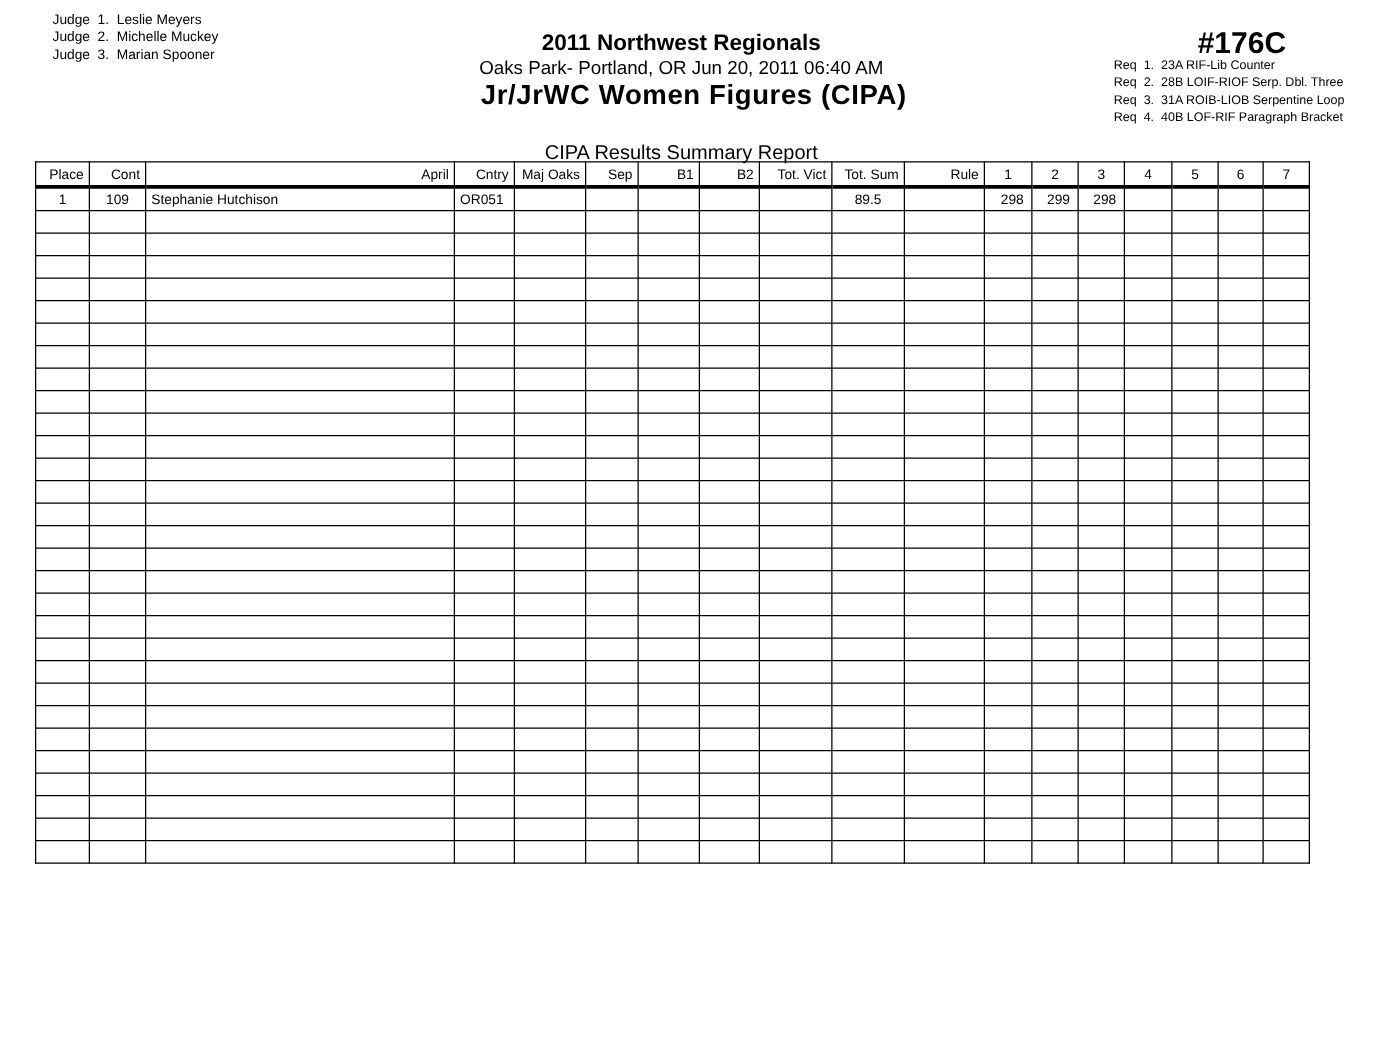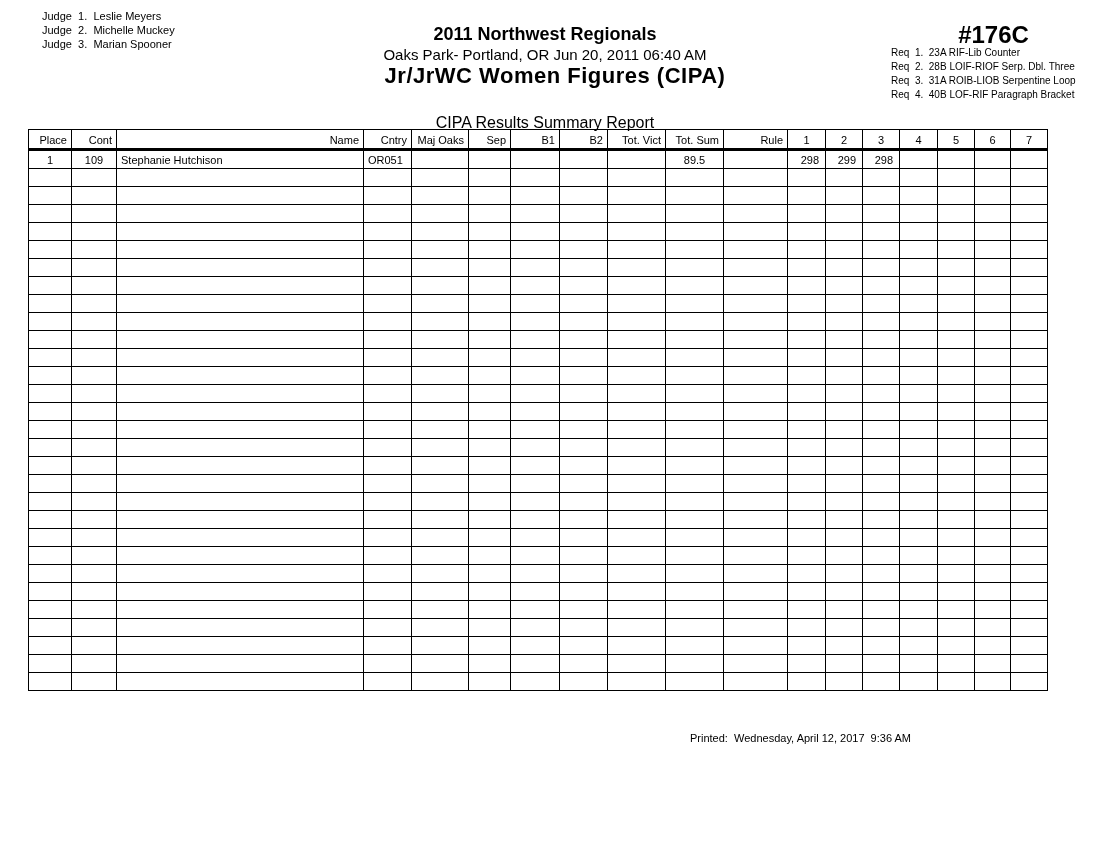--- a/index.html
+++ b/index.html
@@ -71,21 +71,21 @@
       <col style="width:37px">
       <col style="width:38px">
     <col style="width:37px">
       <col style="width:36px">
       <col style="width:37px">
   </colgroup>
   <thead>
     <tr id="header-row">
         <th>Place</th>
         <th>Cont</th>
-        <th>Name</th>
+        <th>April</th>
         <th>Cntry</th>
         <th>Maj Oaks</th>
         <th>Sep</th>
         <th>B1</th>
         <th>B2</th>
         <th>Tot. Vict</th>
         <th>Tot. Sum</th>
         <th>Rule</th>
         <th class="num">1</th>
         <th class="num">2</th>
@@ -694,14 +694,13 @@
         <td class="r"></td>
         <td class="r"></td>
         <td class="r"></td>
         <td class="r"></td>
         <td class="r"></td>
       </tr>
     </tbody>
 </table>
 
 <div class="footer">
-  <div><span>Printed:</span>  <span>Wednesday, April 12, 2017  9:36 AM</span></div>
 </div>
 
 </body></html>

